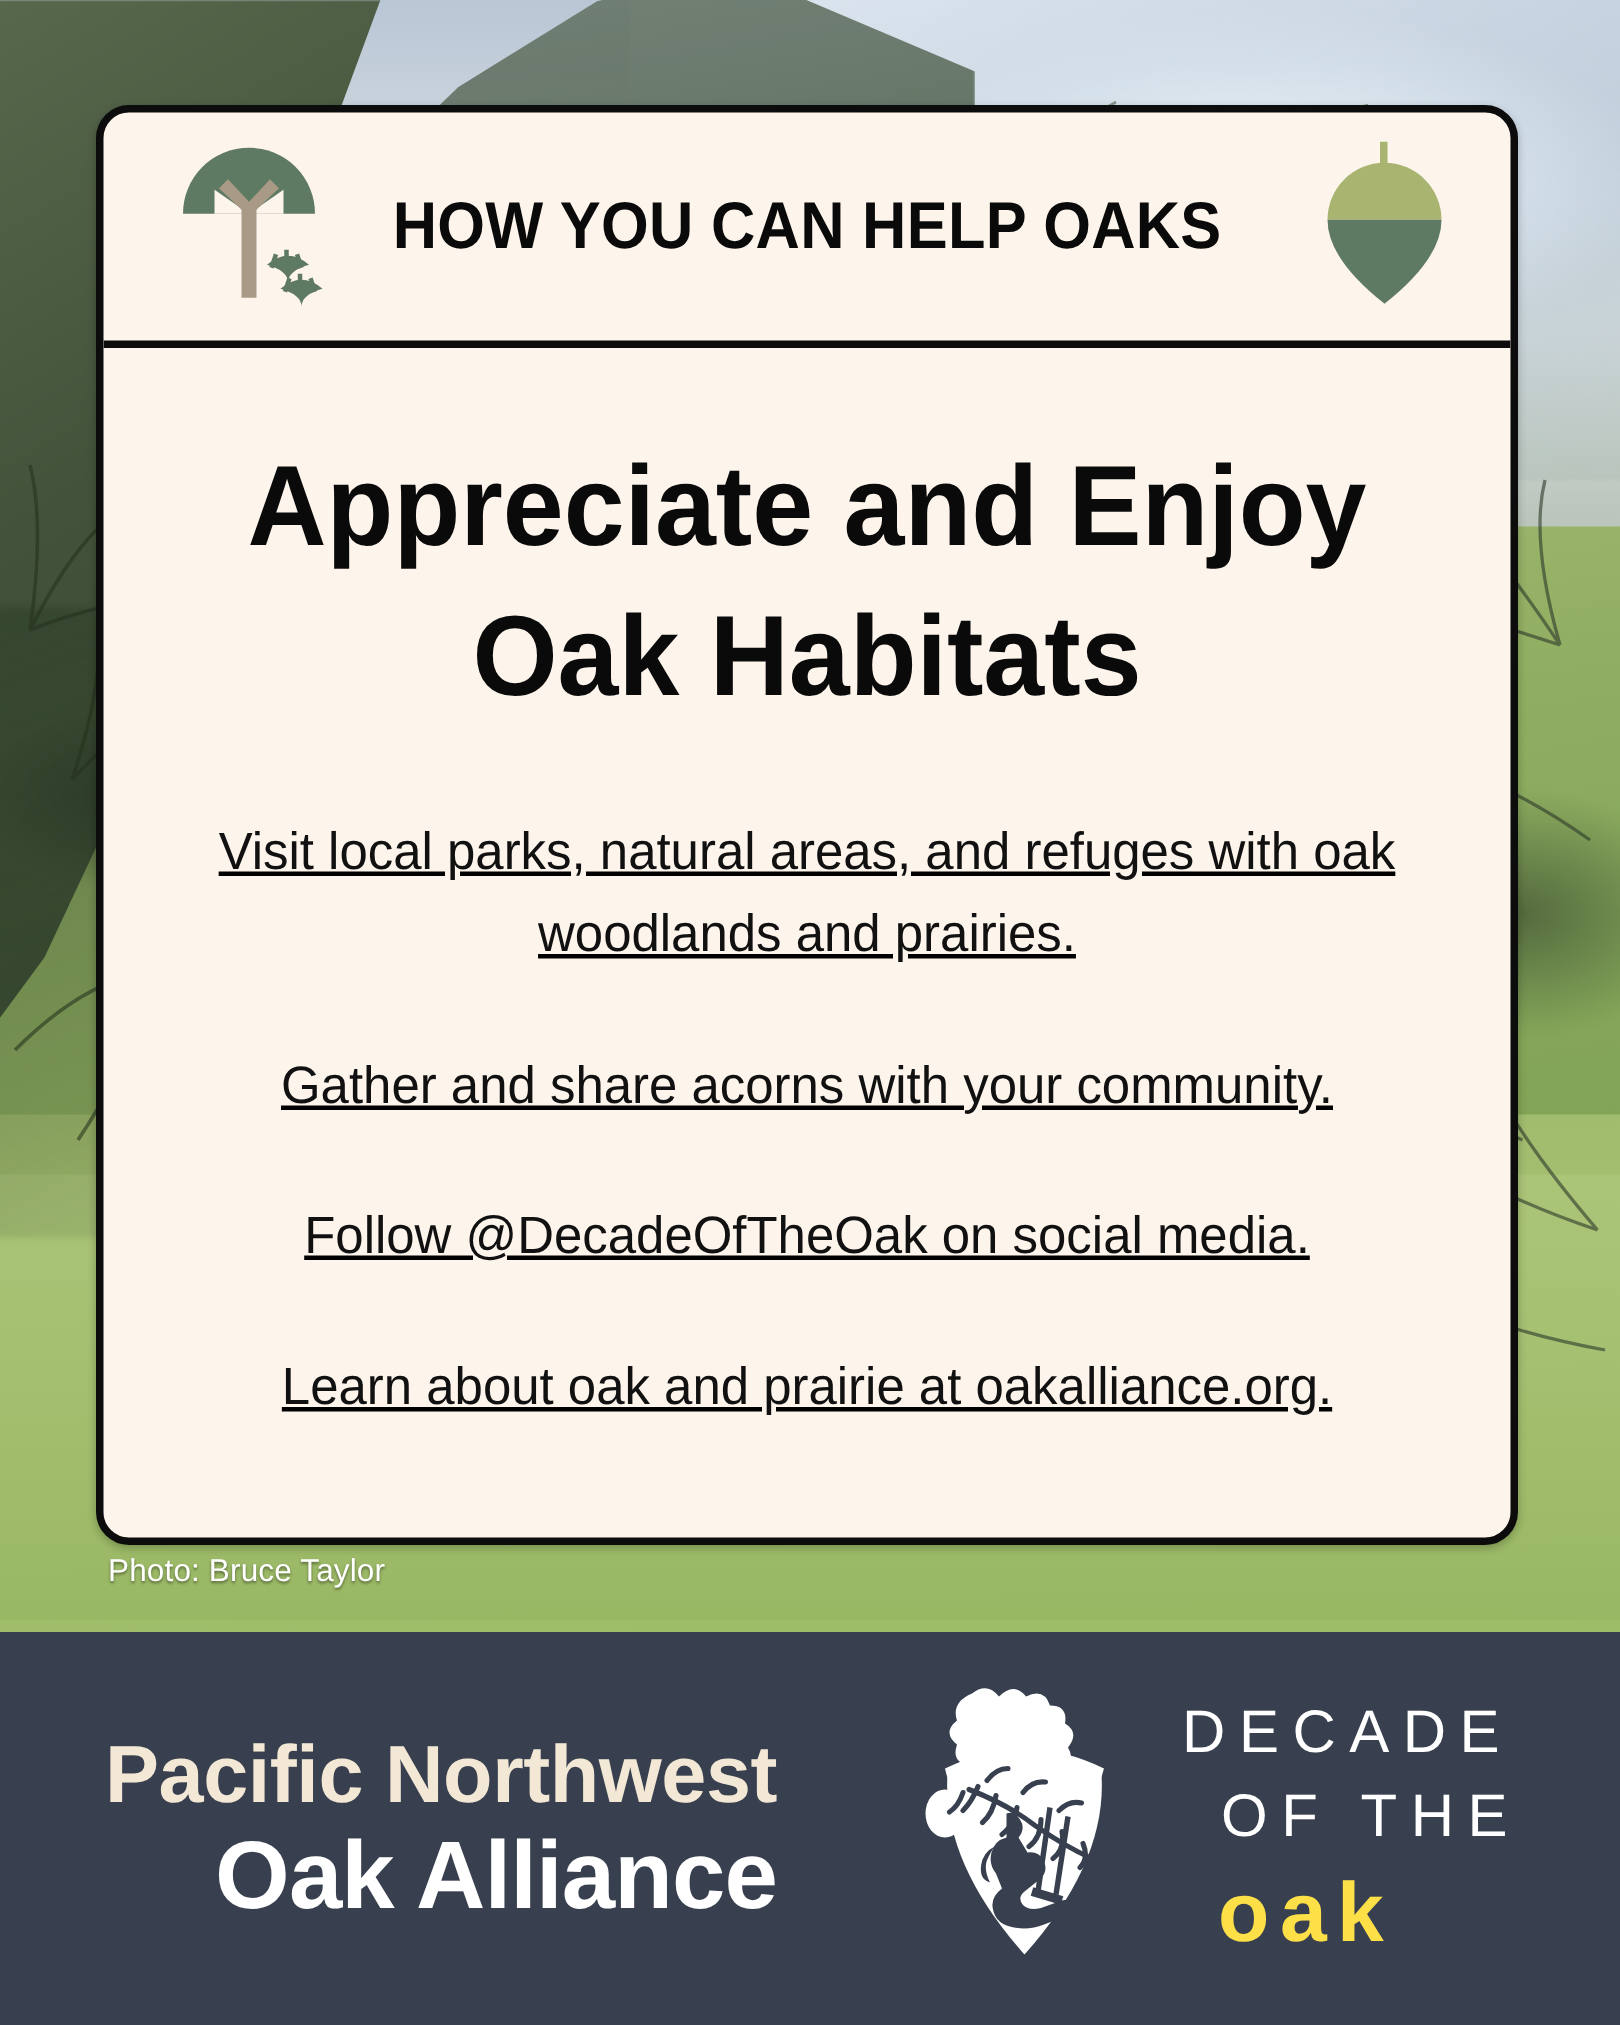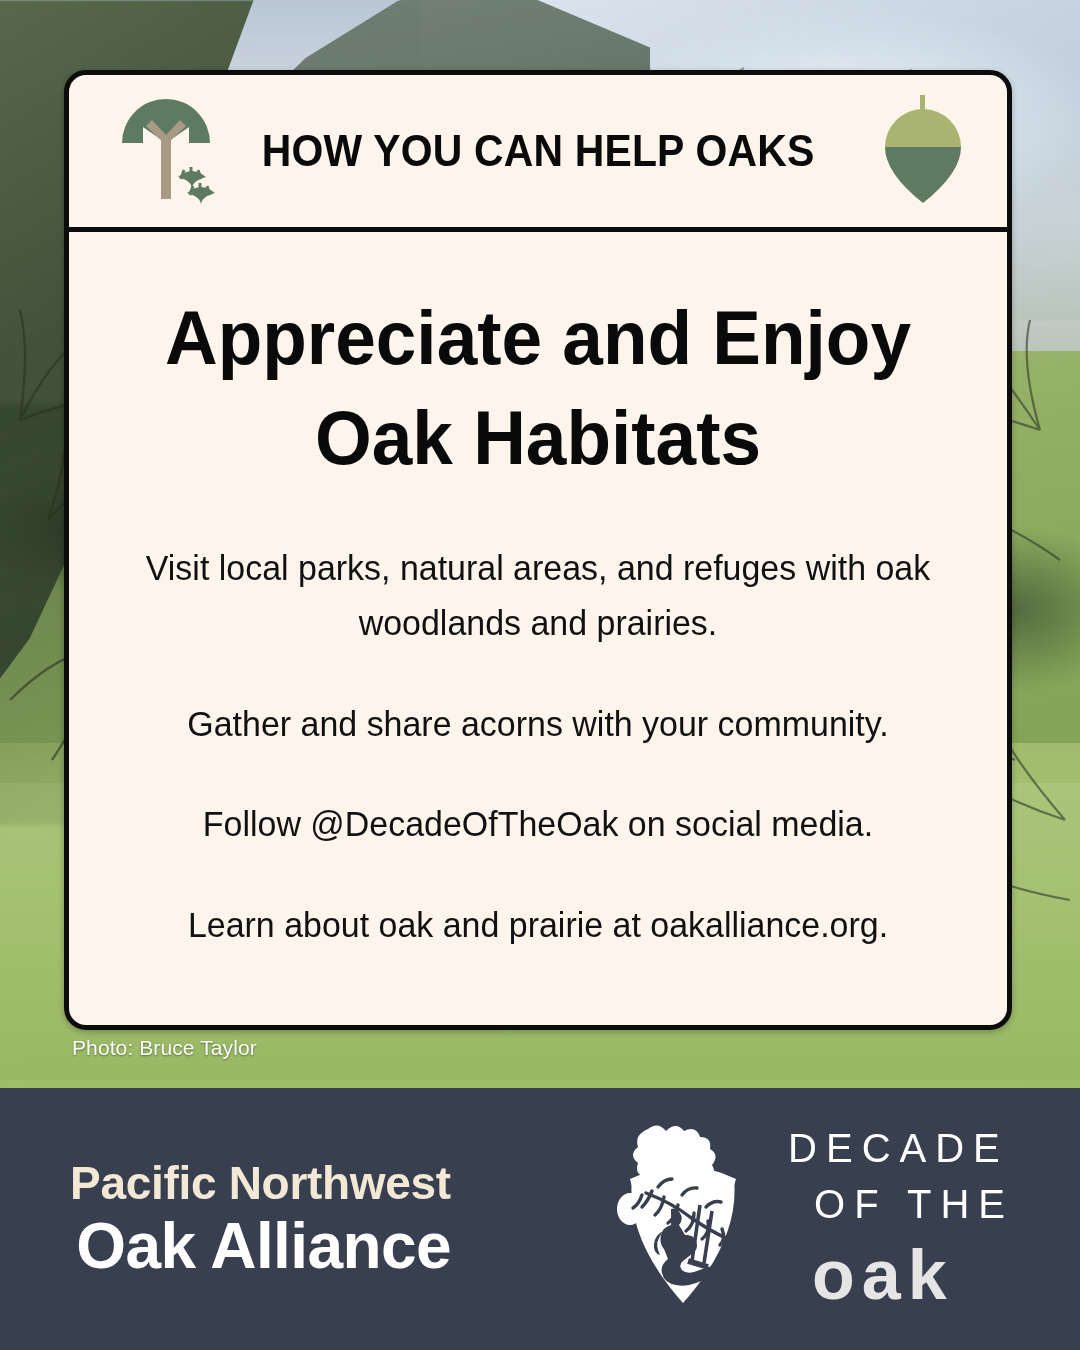--- a/index.html
+++ b/index.html
@@ -145,20 +145,21 @@
     font-weight: 700;
     color: #0a0a0a;
     margin: 0 0 10px 0;
     font-family: "Liberation Sans Narrow", "Liberation Sans", sans-serif;
     transform: scaleX(.96);
   }
   .headline .l2 { display: block; }
 
   .body-lines {
     margin-top: 52px;
+    text-decoration: underline;
   }
   .body-line {
     font-size: 35px;
     line-height: 1.57;
     color: #111111;
     margin: 0 0 46px 0;
     font-family: "Liberation Sans Narrow", "Liberation Sans", sans-serif;
     transform: scaleX(.97);
   }
   .body-line:last-child { margin-bottom: 0; }
@@ -183,21 +184,21 @@
     height: 262px;
     background: #383f4e;
     display: flex;
     align-items: center;
     justify-content: space-between;
     box-sizing: border-box;
     padding: 0 66px 0 70px;
   }
   .org-block { line-height: 1; }
   .org-line1 {
-    font-size: 46px;
+    font-size: 54px;
     font-weight: 700;
     color: #f2e8d5;
     letter-spacing: -.3px;
     margin-bottom: 8px;
   }
   .org-line2 {
     font-size: 64px;
     font-weight: 700;
     color: #ffffff;
     letter-spacing: -.6px;
@@ -216,23 +217,23 @@
   .dw1, .dw2 {
     font-size: 40px;
     font-weight: 400;
     color: #ffffff;
     letter-spacing: 9px;
     margin-bottom: 16px;
     font-family: "Liberation Sans Narrow", "Liberation Sans", sans-serif;
   }
   .dw2 { margin-left: 26px; }
   .dw3 {
-    font-size: 70px;
-    font-weight: 700;
-    color: #e5e5e5;
+    font-size: 56px;
+    font-weight: 700;
+    color: #fde047;
     letter-spacing: 7px;
     margin-left: 24px;
   }
 </style>
 </head>
 <body>
 
 <div class="poster">
 
   <div class="photo">

